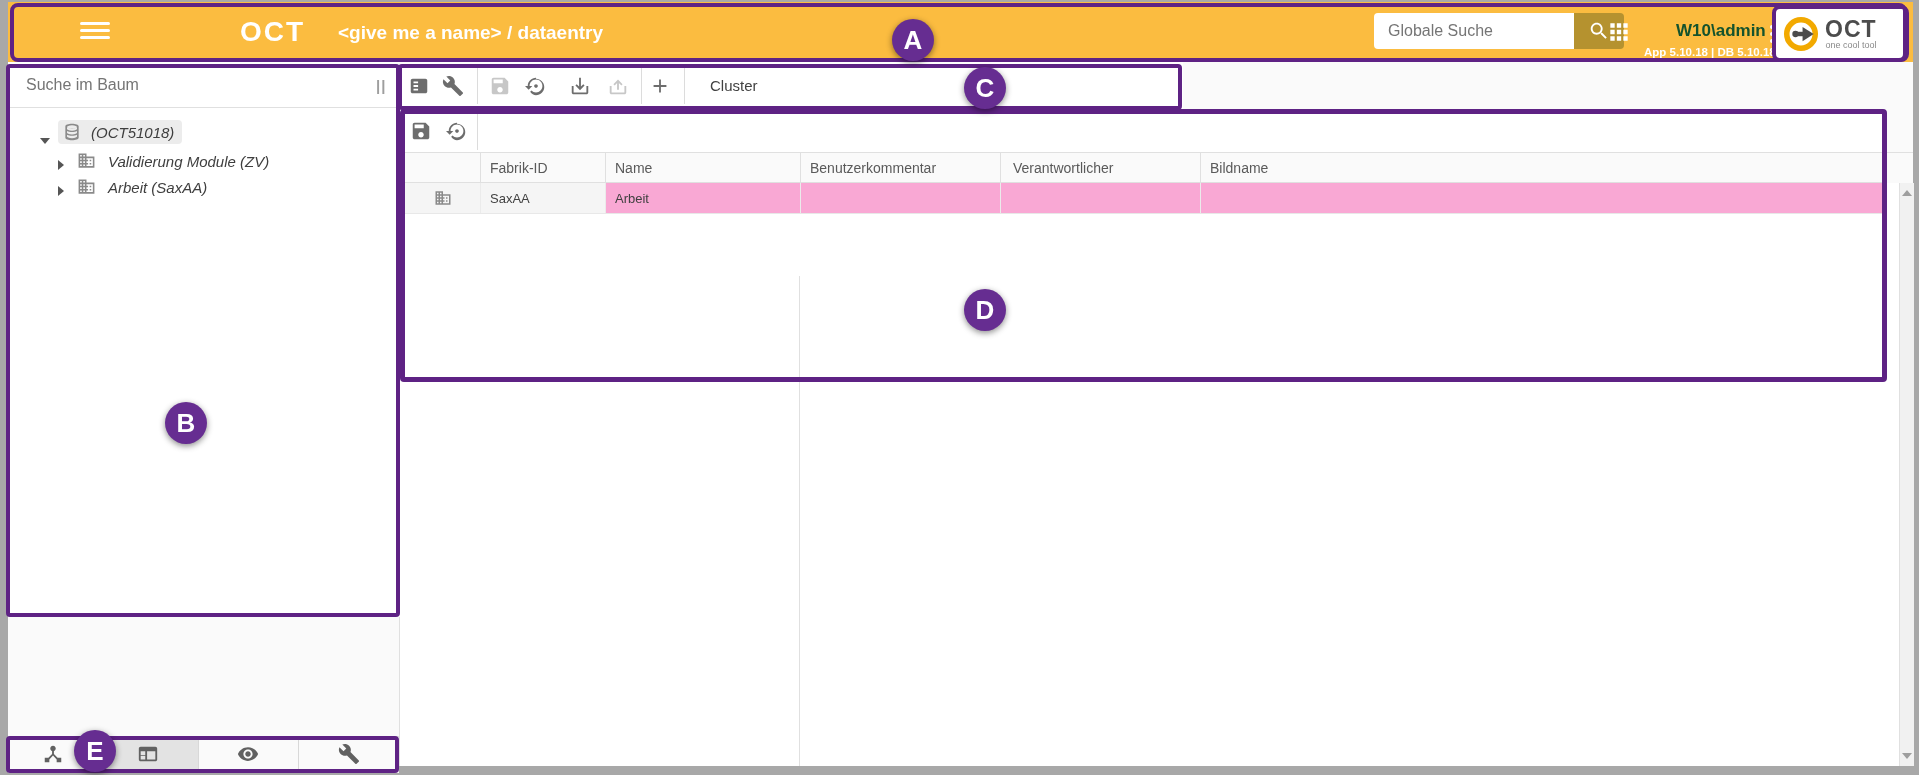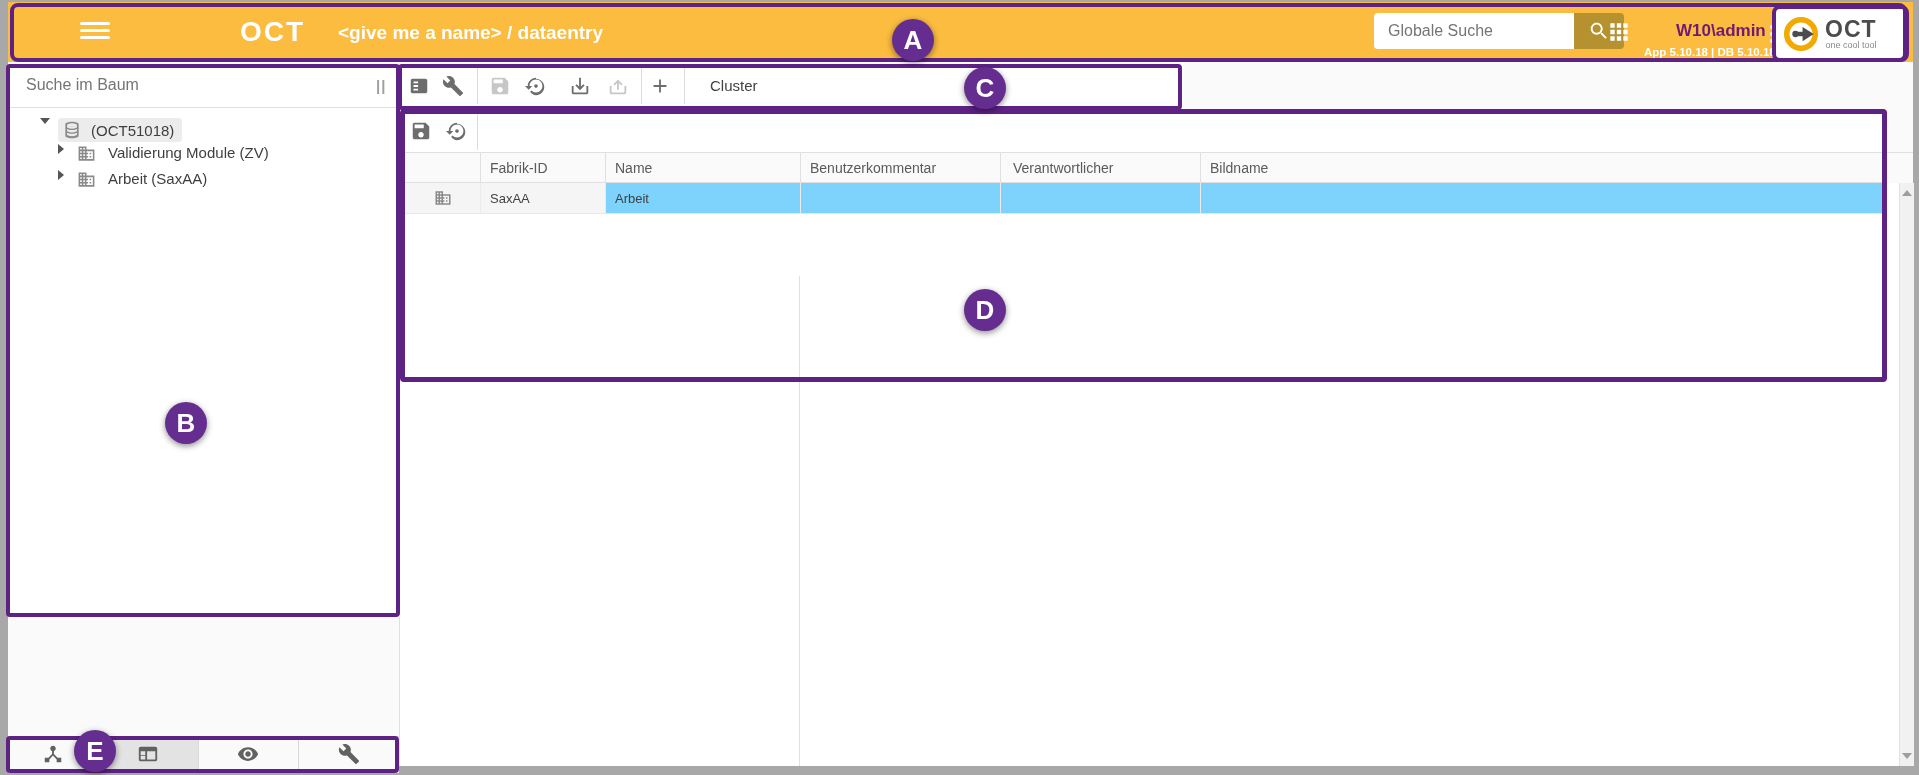--- a/index.html
+++ b/index.html
@@ -7,46 +7,46 @@
   .screen{position:relative;width:1919px;height:775px;background:#a8a8a8;overflow:hidden;}
   .abs{position:absolute;}
   .appbg{left:8px;top:2px;width:1905px;height:764px;background:#ffffff;}
   
   .header{left:8px;top:2px;width:1905px;height:60px;background:#FBBC40;}
   .burger span{display:block;width:30px;height:3px;background:#fff;border-radius:2px;margin-bottom:4px;}
   .brand{color:#fff;font-size:28px;font-weight:bold;letter-spacing:2px;}
   .subtitle{color:#fff;font-size:19px;font-weight:bold;}
   .gsearch-input{width:200px;height:36px;border:none;outline:none;background:#fff;border-radius:4px 0 0 4px;font-size:16px;padding:0 0 0 14px;color:#333;box-sizing:border-box;font-family:"Liberation Sans",sans-serif;}
   .gsearch-btn{width:50px;height:36px;background:#B5922F;border:none;border-radius:0 4px 4px 0;display:flex;align-items:center;justify-content:center;cursor:pointer;}
-  .user{color:#701a75;font-size:17px;font-weight:bold;}
+  .user{color:#14532d;font-size:17px;font-weight:bold;}
   .version{color:#fff;font-size:11.5px;font-weight:bold;}
   .kebab i{display:block;width:4px;height:4px;border-radius:50%;background:#fff;margin:3px 0;}
   .logo-box{left:1772px;top:5px;width:137px;height:57px;background:#fff;border:4px solid #5E2284;border-radius:8px;box-sizing:border-box;display:flex;align-items:center;padding-left:6px;}
   .logo-txt{margin-left:5px;display:flex;flex-direction:column;align-items:flex-end;}
   .logo-oct{font-size:23px;font-weight:bold;color:#4c4c4c;letter-spacing:1px;line-height:22px;}
   .logo-tag{font-size:9px;color:#8a8a8a;}
   
   .tree-search{left:24px;top:70px;width:330px;height:28px;border:none;outline:none;background:transparent;font-size:16px;color:#333;font-family:"Liberation Sans",sans-serif;}
   .hline{background:#e0e0e0;height:1px;}
   .vline{background:#e0e0e0;width:1px;}
   .handle{color:#9e9e9e;font-size:15px;font-weight:bold;letter-spacing:1px;}
-  .tree-row{height:26px;display:flex;align-items:flex-start;cursor:pointer;}
+  .tree-row{height:26px;display:flex;align-items:flex-end;cursor:pointer;font-style:italic;}
   .tree-label{font-size:15px;color:#3f3f3f;white-space:nowrap;}
   .pill{background:#ececec;border-radius:4px;display:flex;align-items:center;padding:2px 8px 2px 4px;}
   .tri-d{width:0;height:0;border-left:5px solid transparent;border-right:5px solid transparent;border-top:6px solid #555;}
   .tri-r{width:0;height:0;border-top:5px solid transparent;border-bottom:5px solid transparent;border-left:6px solid #555;}
   .icon{display:inline-flex;align-items:center;justify-content:center;}
   .ic-dark{color:#6d6d6d;} .ic-mid{color:#8a8a8a;} .ic-dis{color:#c7c7c7;} .ic-tab{color:#616161;}
   .sep{position:absolute;width:1px;background:#dcdcdc;}
   .tbtn{cursor:pointer;background:none;border:none;padding:0;}
   
   .thead{display:flex;background:#fafafa;box-sizing:border-box;border-top:1px solid #e0e0e0;border-bottom:1px solid #e0e0e0;}
   .th{font-size:14px;color:#5a5a5a;display:flex;align-items:center;padding-left:9px;box-sizing:border-box;border-left:1px solid #e0e0e0;}
   .th:first-child{border-left:none;}
-  .trow{display:flex;box-sizing:border-box;border-bottom:1px solid #e8e8e8;cursor:pointer;background:#7dd3fc;}
+  .trow{display:flex;box-sizing:border-box;border-bottom:1px solid #e8e8e8;cursor:pointer;background:#f9a8d4;}
   .td{font-size:13px;color:#414141;display:flex;align-items:center;padding-left:9px;box-sizing:border-box;border-left:1px solid #ebebeb;}
   .td:first-child{border-left:none;justify-content:center;padding-left:0;}
   .td.gray{background:#f5f5f5;}
   
   .btab{position:absolute;top:736px;height:36px;display:flex;align-items:center;justify-content:center;cursor:pointer;}
   
   .track{background:#f1f1f1;border-left:1px solid #e0e0e0;}
   .sc-up{width:0;height:0;border-left:5px solid transparent;border-right:5px solid transparent;border-bottom:6px solid #9e9e9e;}
   .sc-dn{width:0;height:0;border-left:5px solid transparent;border-right:5px solid transparent;border-top:6px solid #9e9e9e;}
   

